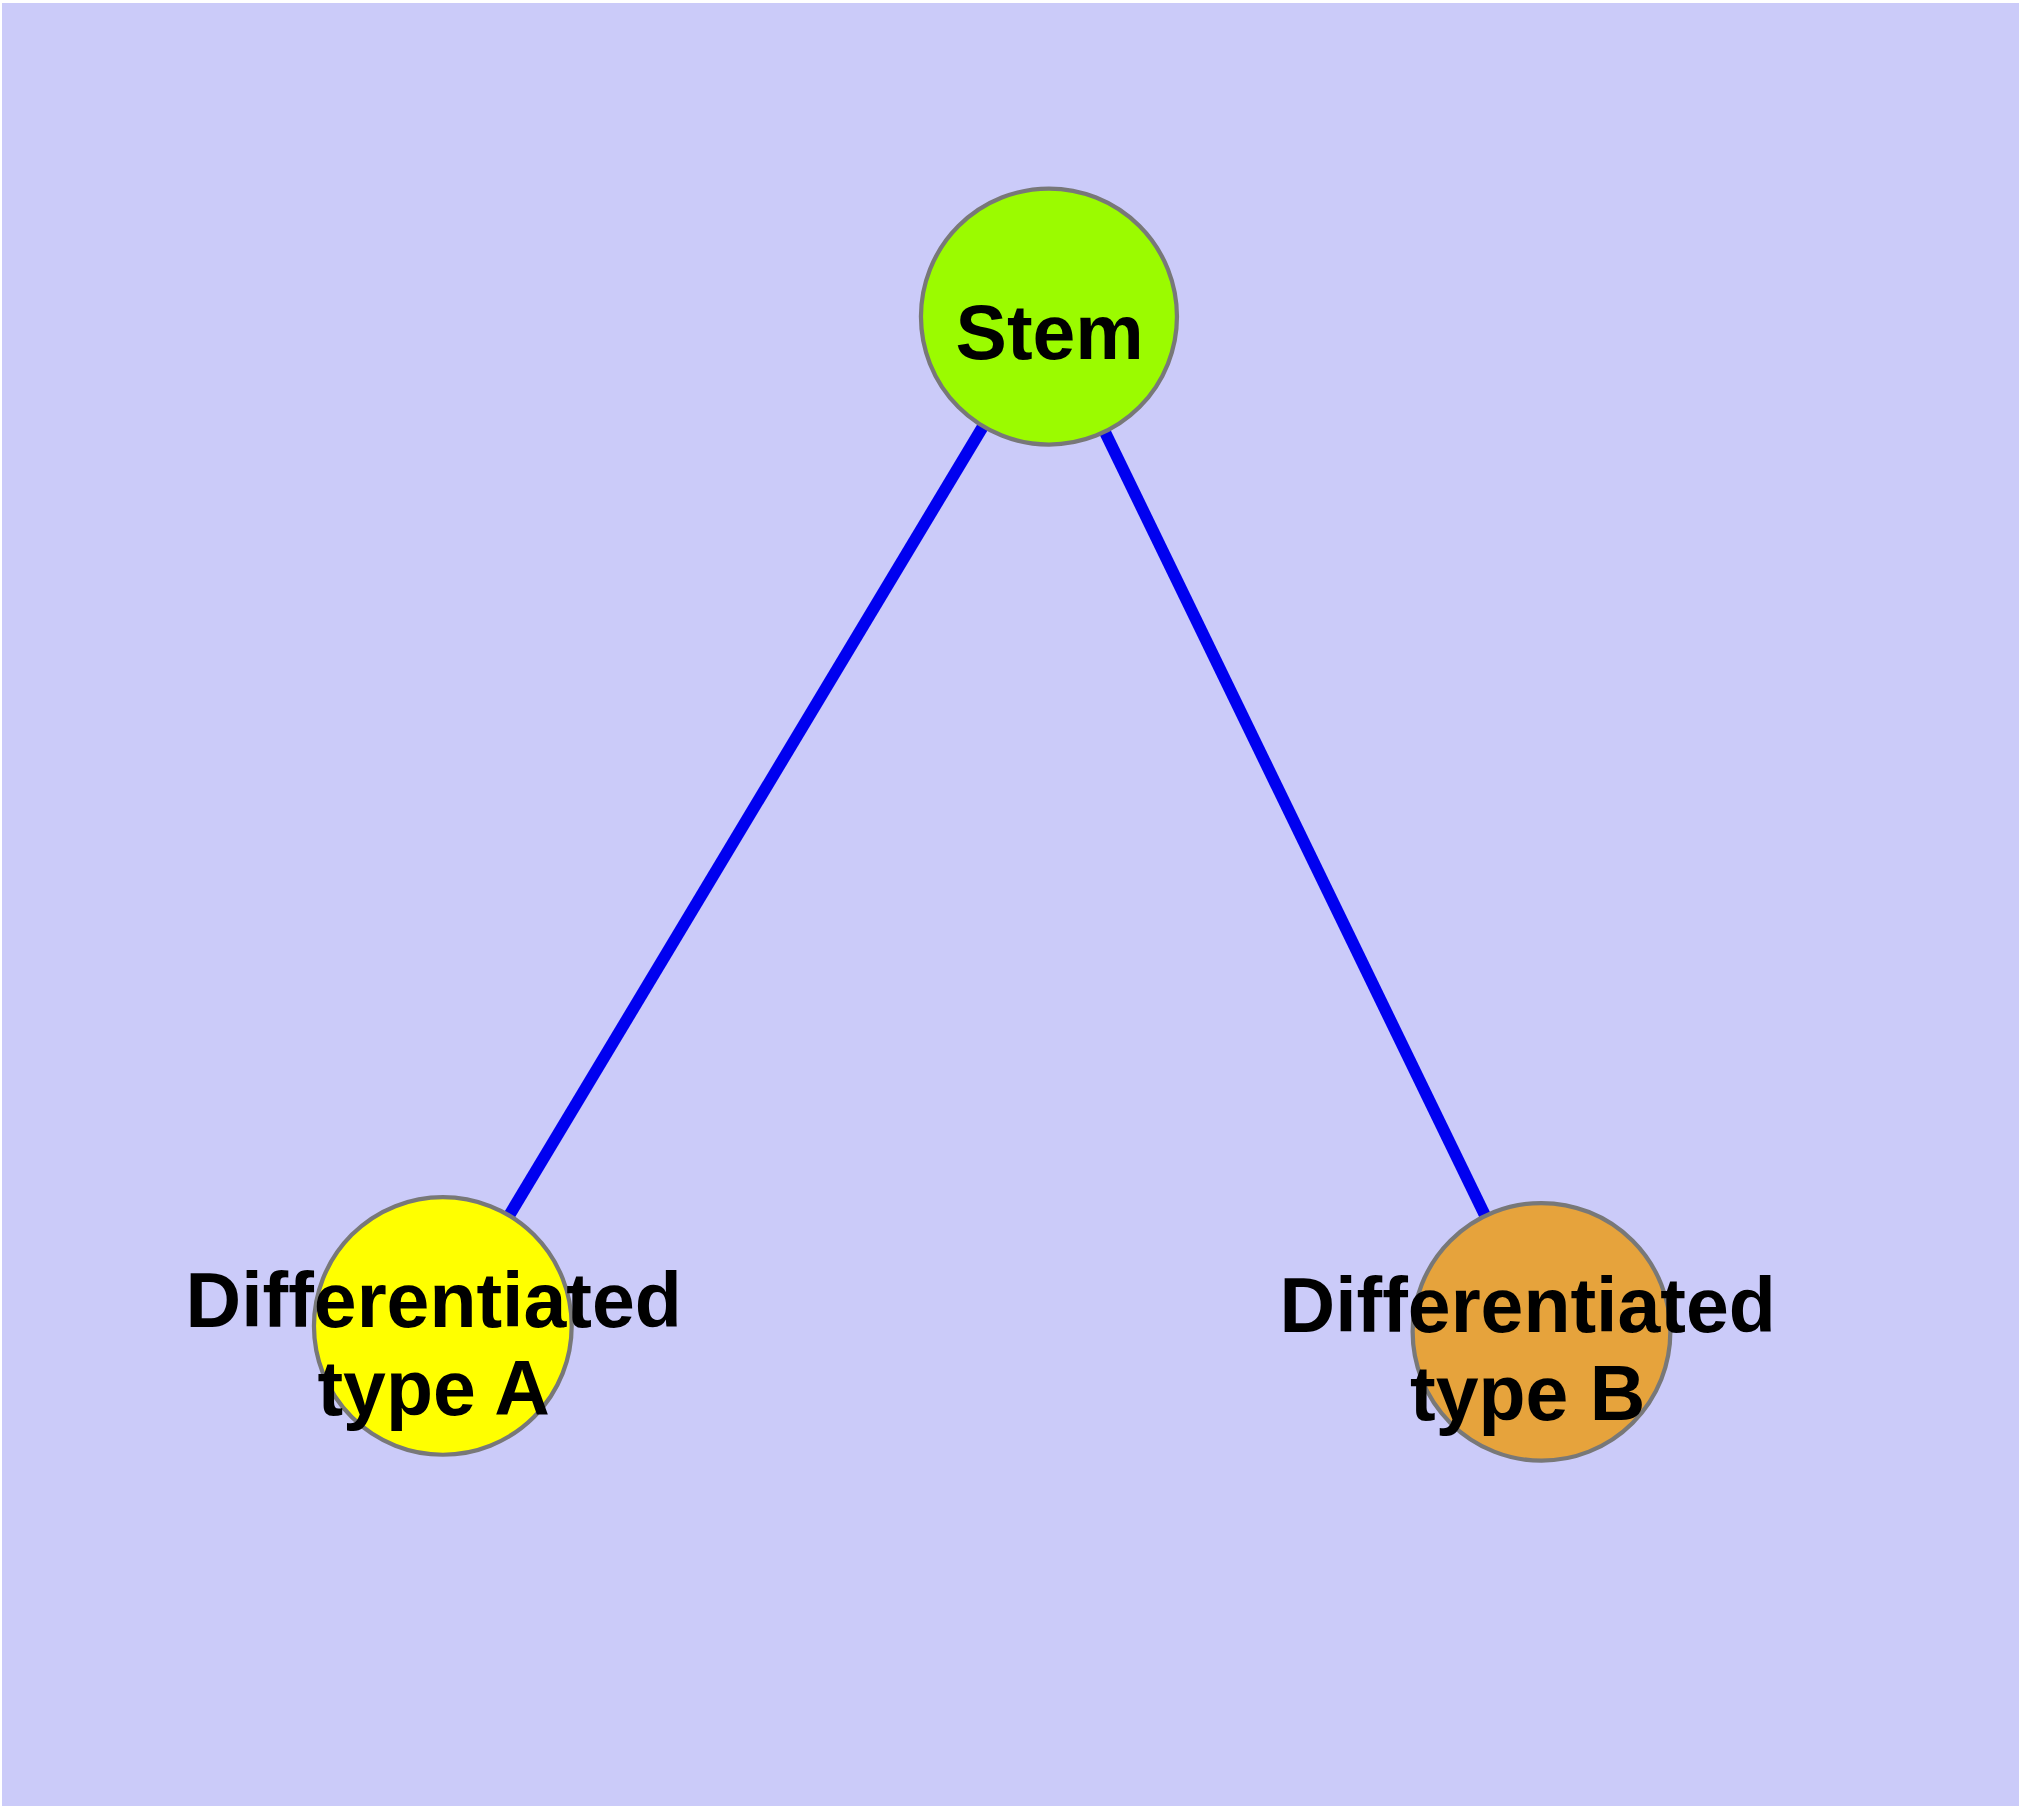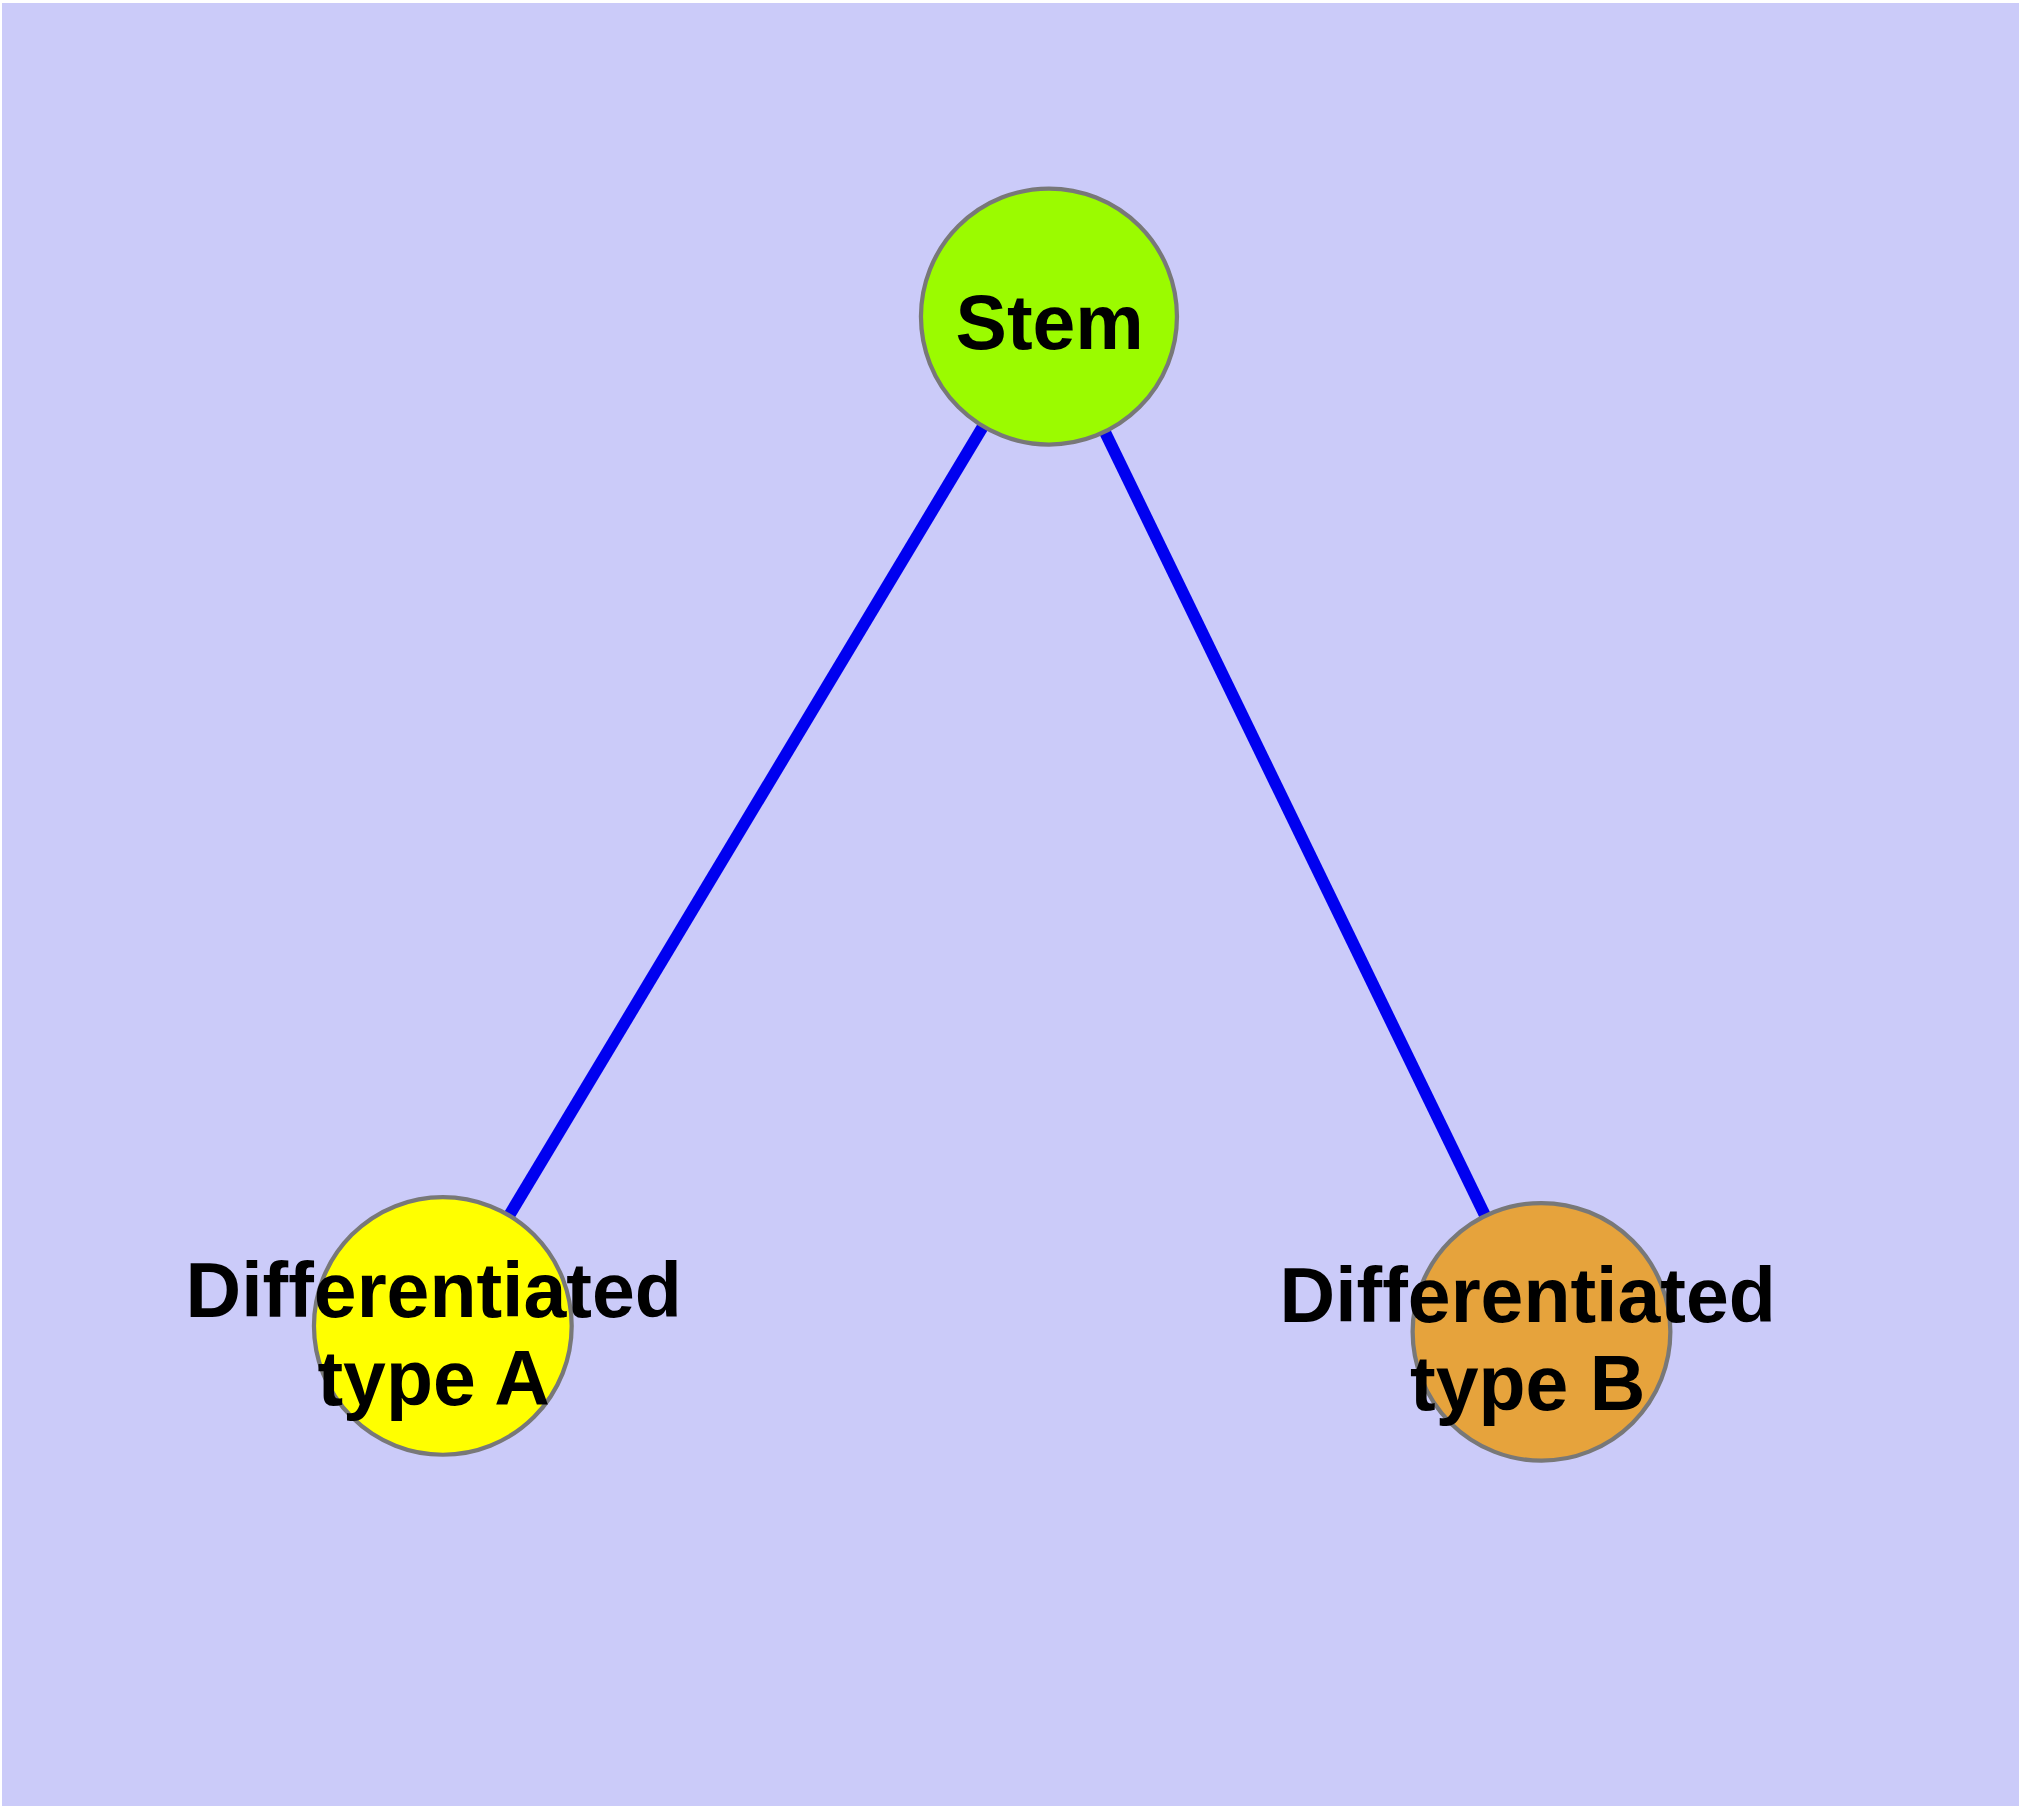--- a/index.html
+++ b/index.html
@@ -41,20 +41,21 @@
   .node-label {
     position: absolute;
     transform: translate(-50%, -50%);
     color: #000000;
     font-size: 77px;
     font-weight: bold;
     line-height: 1.14;
     text-align: center;
     white-space: pre-line;
     letter-spacing: 0;
+    margin-top: 10px;
   }
   .label-stem   { left: 1048px; top: 320px;  }
   .label-type-a { left: 432px;  top: 1332px; }
   .label-type-b { left: 1526px; top: 1337px; }
 </style>
 </head>
 <body>
 
 <div class="page">
   <div class="canvas">

